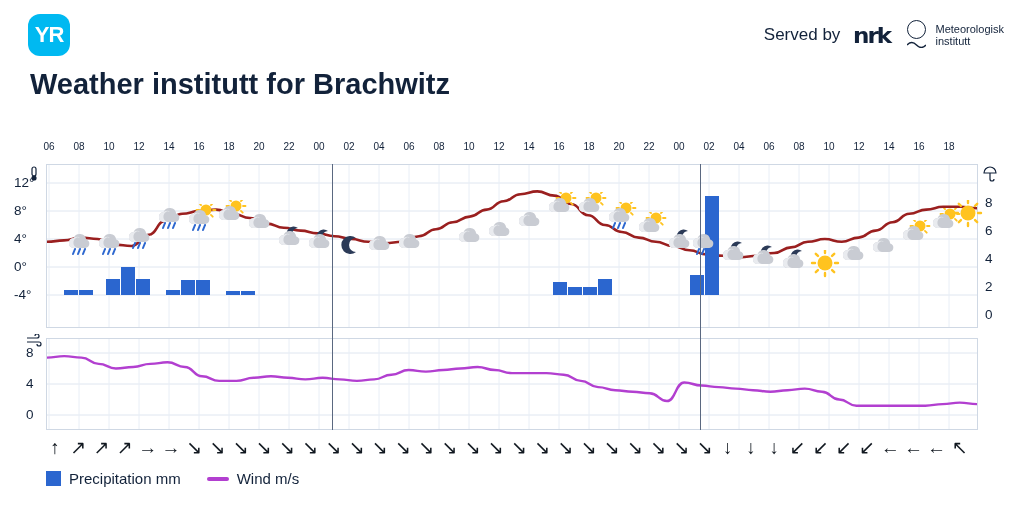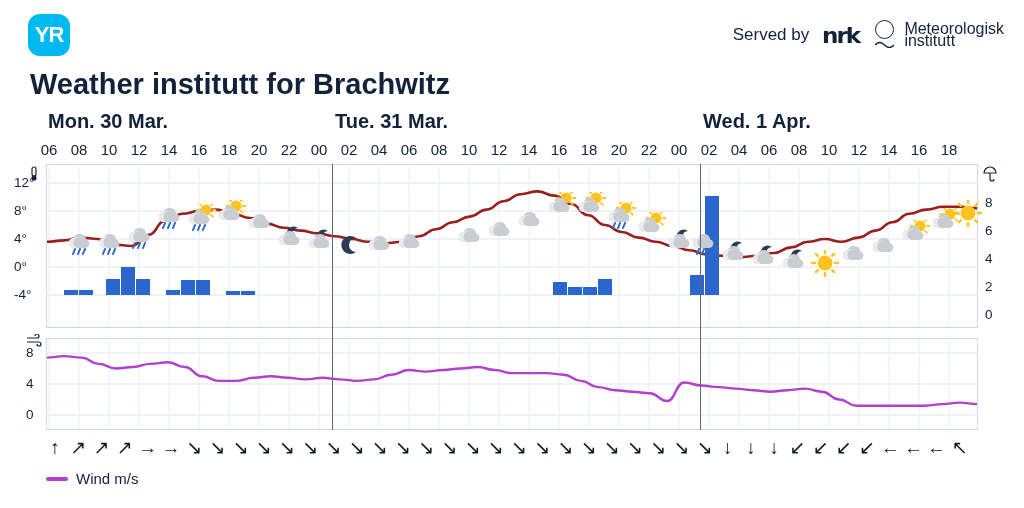--- a/index.html
+++ b/index.html
@@ -56,21 +56,21 @@
     position: absolute; left: 3px; top: 0;
     width: 19px; height: 19px;
     border: 1.6px solid #12223a;
     border-radius: 50%;
   }
   .met-wave {
     position: absolute; left: 3px; top: 20px;
     width: 19px; height: 8px;
   }
   .met-text {
-    font-size: 16px;
+    font-size: 11px;
     line-height: 12px;
     color: #12223a;
   }
   .title {
     position: absolute;
     left: 30px; top: 68px;
     font-size: 29px;
     font-weight: bold;
     color: #12223a;
   }
@@ -82,21 +82,21 @@
     font-size: 20px;
     font-weight: bold;
     color: #12223a;
     white-space: nowrap;
   }
 
   
   .hour {
     position: absolute;
     top: 141px;
-    font-size: 15px;
+    font-size: 10px;
     color: #12223a;
     text-align: center;
     width: 24px;
     margin-left: -12px;
   }
 
   
   .panel {
     position: absolute;
     border: 1px solid #cfd8e4;
@@ -199,23 +199,20 @@
       </span>
       <span class="met-text">
         <span>Meteorologisk</span><br>
         <span>institutt</span>
       </span>
     </span>
   </div>
 
   <div class="title">Weather institutt for Brachwitz</div>
 
-  <div class="day-label" style="left:48px">Mon. 30 Mar.</div>
-  <div class="day-label" style="left:335px">Tue. 31 Mar.</div>
-  <div class="day-label" style="left:703px">Wed. 1 Apr.</div>
 
   <div id="hours">
       <div class="hour" style="left: 49px;">06</div>
       <div class="hour" style="left: 79px;">08</div>
       <div class="hour" style="left: 109px;">10</div>
       <div class="hour" style="left: 139px;">12</div>
       <div class="hour" style="left: 169px;">14</div>
       <div class="hour" style="left: 199px;">16</div>
       <div class="hour" style="left: 229px;">18</div>
       <div class="hour" style="left: 259px;">20</div>
@@ -654,18 +651,22 @@
       <div class="warrow" style="left: 843.8px;">↙</div>
       <div class="warrow" style="left: 867px;">↙</div>
       <div class="warrow" style="left: 890.2px;">←</div>
       <div class="warrow" style="left: 913.4px;">←</div>
       <div class="warrow" style="left: 936.6px;">←</div>
       <div class="warrow" style="left: 959.8px;">↖</div>
     </div>
 
   <div class="legend">
     <div class="legend-item">
+      <span class="sw-prec"></span>
+      <span>Precipitation mm</span>
+    </div>
+    <div class="legend-item">
       <span class="sw-wind"></span>
       <span>Wind m/s</span>
     </div>
   </div>
 
 </div>
 
 </body></html>

